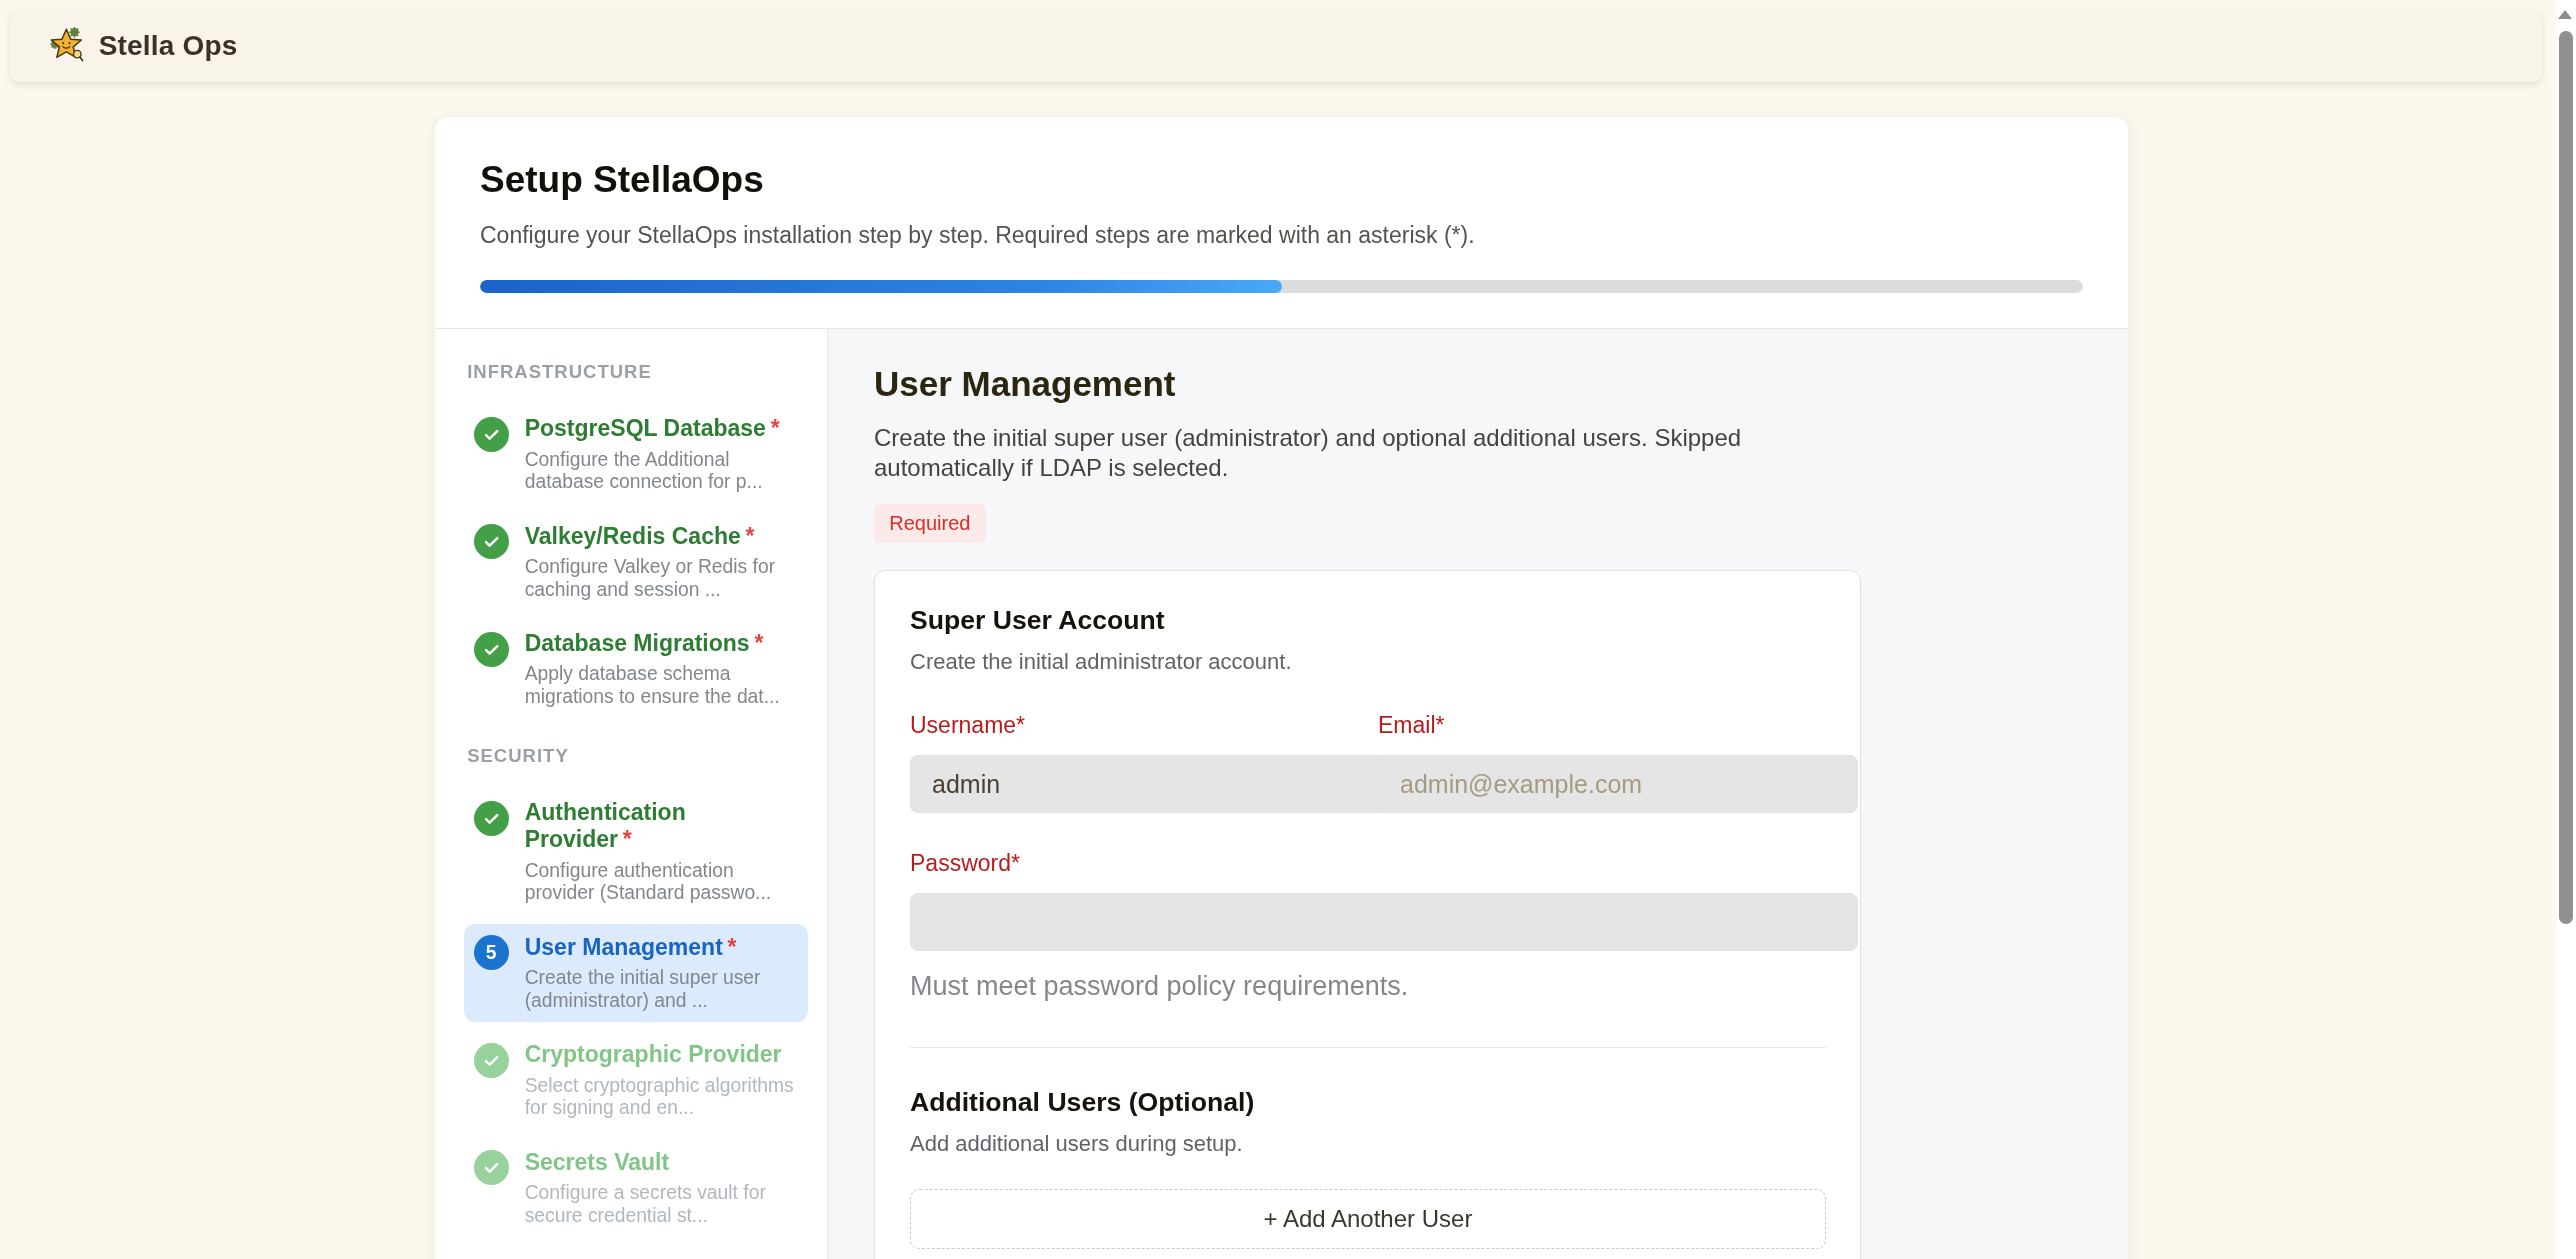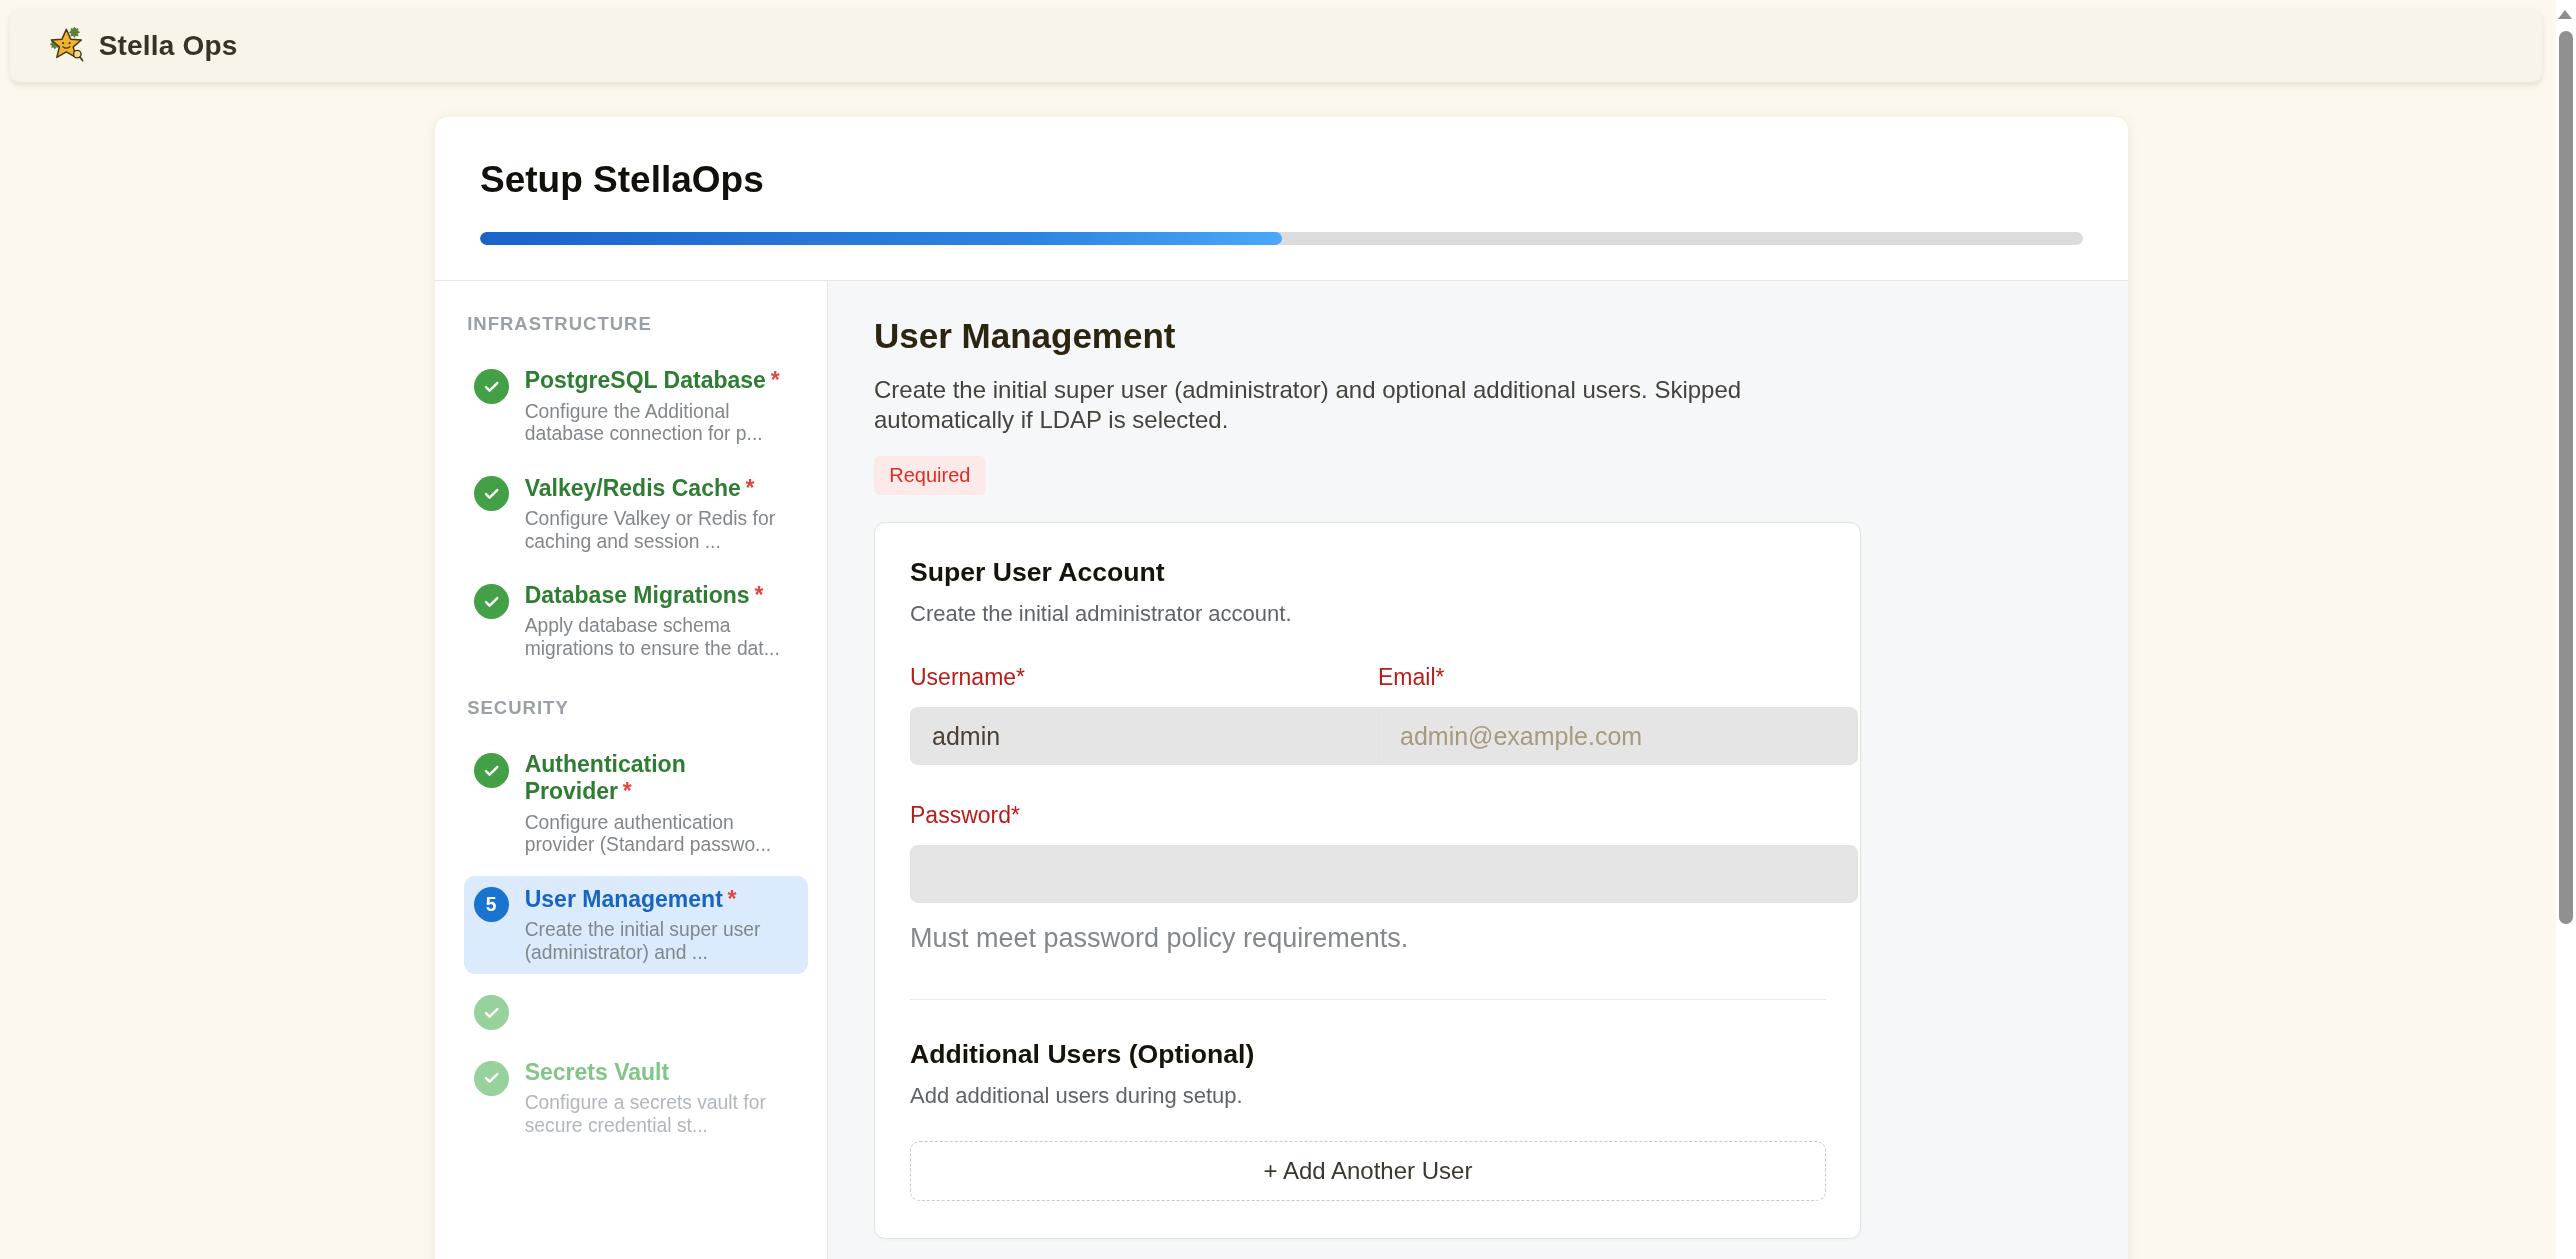--- a/index.html
+++ b/index.html
@@ -114,20 +114,21 @@
       <path d="M53.5 52 L58 58" stroke="#453a18" stroke-width="3" stroke-linecap="round"></path>
     </svg>
   </span>
   <span class="brand-title">Stella Ops</span>
 </header>
 
 <main class="panel">
 
   <div class="panel-header">
     <h1 class="setup-title">Setup StellaOps</h1>
+    <div class="setup-subtitle">Configure your StellaOps installation step by step. Required steps are marked with an asterisk (*).</div>
     <div class="progress-track">
       <div class="progress-fill" style="width: 50%;"></div>
     </div>
   </div>
 
   <div class="panel-body">
 
     <nav class="sidebar">
 
       <div class="section-label">INFRASTRUCTURE</div>
@@ -189,20 +190,24 @@
           <div class="step-desc">Create the initial super user (administrator) and ...</div>
         </div>
       </div>
 
       <div class="step-item upcoming">
         <span class="step-icon">
           <svg width="19.3" height="19.3" viewBox="0 0 24 24">
               <path d="M5 12.5l4.5 4.5L19 7.5" fill="none" stroke="#fff" stroke-width="3" stroke-linecap="round" stroke-linejoin="round"></path>
             </svg>
         </span>
+        <div class="step-text">
+          <div class="step-title"><span>Cryptographic Provider</span><span class="step-star"></span></div>
+          <div class="step-desc">Select cryptographic algorithms for signing and en...</div>
+        </div>
       </div>
 
       <div class="step-item upcoming">
         <span class="step-icon">
           <svg width="19.3" height="19.3" viewBox="0 0 24 24">
               <path d="M5 12.5l4.5 4.5L19 7.5" fill="none" stroke="#fff" stroke-width="3" stroke-linecap="round" stroke-linejoin="round"></path>
             </svg>
         </span>
         <div class="step-text">
           <div class="step-title"><span>Secrets Vault</span><span class="step-star"></span></div>

